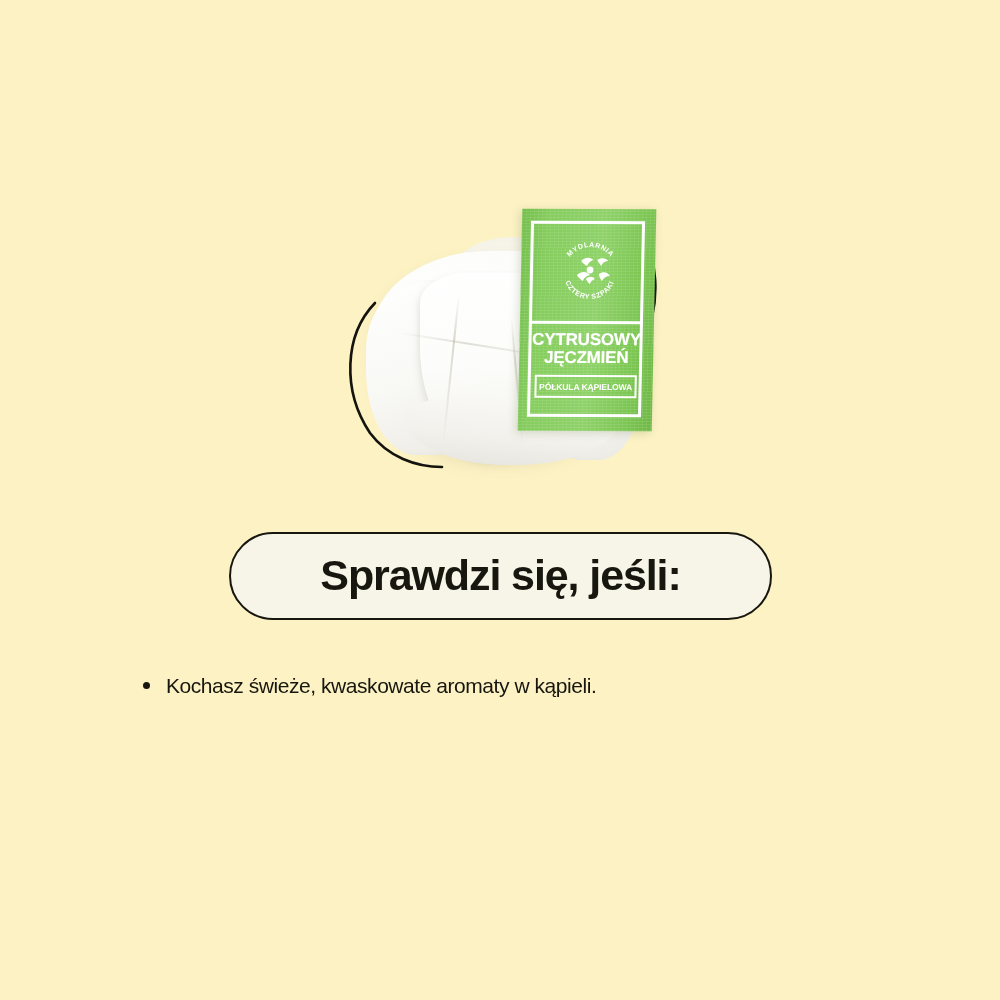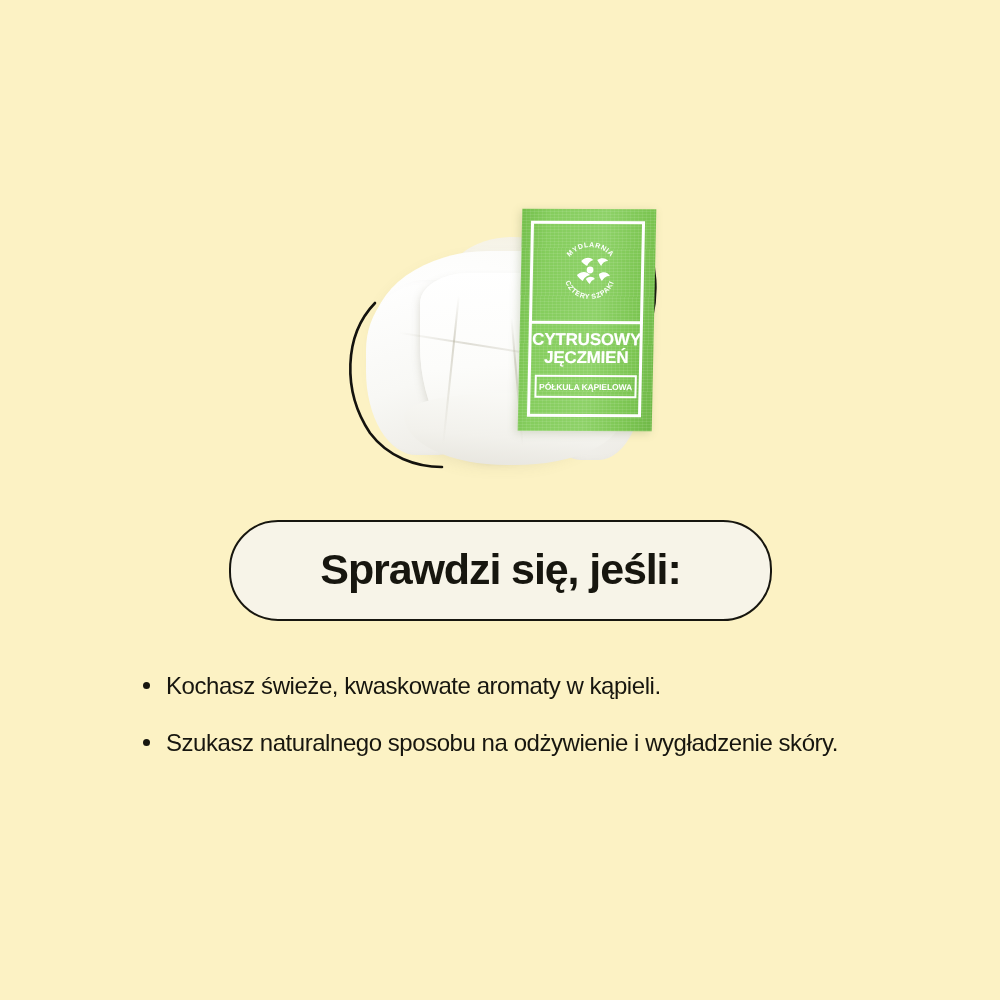--- a/index.html
+++ b/index.html
@@ -223,23 +223,23 @@
     display: flex;
     align-items: center;
     justify-content: center;
     text-align: center;
   }
 
   
   .heading-pill {
     position: absolute;
     left: 229px;
-    top: 520px;
+    top: 532px;
     width: 543px;
-    height: 101px;
+    height: 88px;
     box-sizing: border-box;
     background: #f7f4e8;
     border: 2.5px solid #17160f;
     border-radius: 49px;
     display: flex;
     align-items: center;
     justify-content: center;
   }
   .heading-text {
     color: #17160f;
@@ -260,21 +260,21 @@
     margin: 0;
     padding: 0;
     list-style: none;
   }
   .benefit-item {
     position: relative;
     padding-left: 26px;
     margin-bottom: 6px;
     color: #17160f;
     font-family: "Liberation Sans", sans-serif;
-    font-size: 24px;
+    font-size: 21px;
     line-height: 51px;
     letter-spacing: -0.45px;
   }
   .benefit-item .bullet-dot {
     position: absolute;
     left: 3px;
     top: 22px;
     width: 7px;
     height: 7px;
     border-radius: 50%;
@@ -351,19 +351,15 @@
 
   <div class="heading-pill">
     <span class="heading-text">Sprawdzi się, jeśli:</span>
   </div>
 
   <ul class="benefits-list">
     <li class="benefit-item w-narrow">
       <span class="bullet-dot"></span>
       <span class="benefit-text">Kochasz świeże, kwaskowate aromaty w kąpieli.</span>
     </li>
-    <li class="benefit-item">
-      <span class="bullet-dot"></span>
-      <span class="benefit-text">Szukasz naturalnego sposobu na odżywienie i wygładzenie skóry.</span>
-    </li>
   </ul>
 
 </div>
 
 </body></html>

